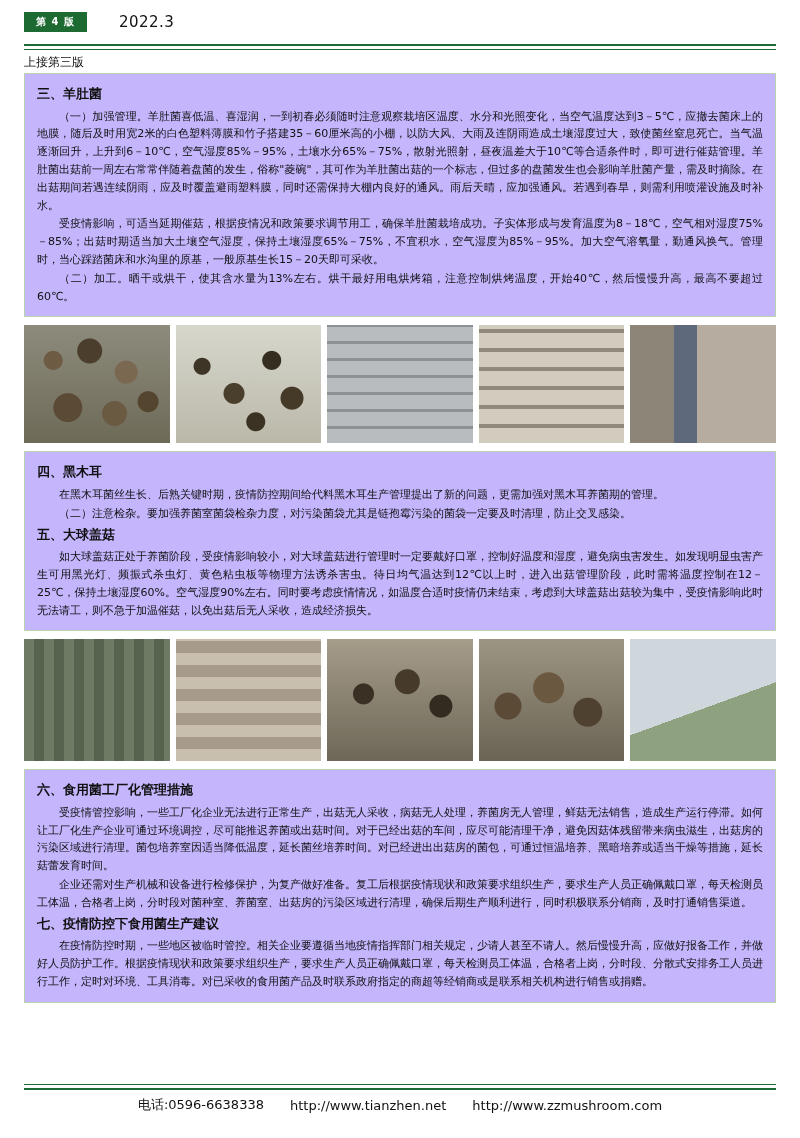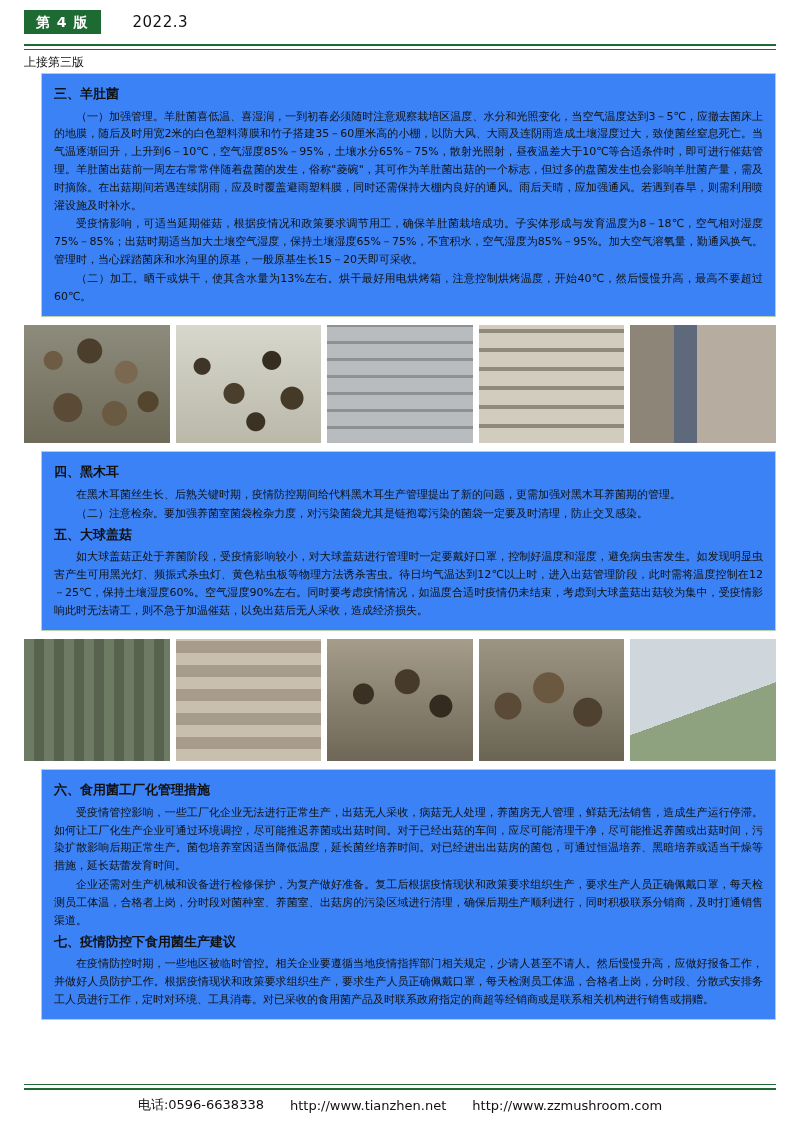--- a/index.html
+++ b/index.html
@@ -14,21 +14,21 @@
   
   .header{
     position:relative;
     height:44px;
     padding:0 24px;
     display:flex;align-items:center;
   }
   .page-badge{
     background:#1d6b32;
     color:#fff;
-    font-size:14px;
+    font-size:10px;
     font-weight:bold;
     padding:4px 12px;
     letter-spacing:1px;
     line-height:1.2;
   }
   .issue-date{
     margin-left:32px;
     font-size:15px;
     color:#111;
     font-weight:normal;
@@ -44,25 +44,24 @@
     padding:4px 24px 2px 24px;
     font-size:12px;
     color:#111;
   }
   
   .content{
     margin:0 24px;
     padding:0;
   }
   .block{
-    background:#3b82f6;
+    background:#c4b5fd;
     border:1px solid #b9d3ae;
     padding:8px 12px 10px 12px;
     margin-bottom:8px;
-    margin-left:17px;
   }
   h2.sec{
     font-size:13px;
     font-weight:bold;
     color:#111;
     margin:2px 0 4px 0;
     line-height:1.5;
   }
   p.para{
     font-size:11px;
@@ -202,21 +201,21 @@
   <div class="strip strip2">
     <div class="ph q1"></div>
     <div class="ph q2"></div>
     <div class="ph q3"></div>
     <div class="ph q4"></div>
     <div class="ph q5"></div>
   </div>
 
   <div class="block">
     <h2 class="sec">六、食用菌工厂化管理措施</h2>
-    <p class="para indent">受疫情管控影响，一些工厂化企业无法进行正常生产，出菇无人采收，病菇无人处理，养菌房无人管理，鲜菇无法销售，造成生产运行停滞。如何让工厂化生产企业可通过环境调控，尽可能推迟养菌或出菇时间。对于已经出菇的车间，应尽可能清理干净，尽可能推迟养菌或出菇时间，污染扩散影响后期正常生产。菌包培养室因适当降低温度，延长菌丝培养时间。对已经进出出菇房的菌包，可通过恒温培养、黑暗培养或适当干燥等措施，延长菇蕾发育时间。</p>
+    <p class="para indent">受疫情管控影响，一些工厂化企业无法进行正常生产，出菇无人采收，病菇无人处理，养菌房无人管理，鲜菇无法销售，造成生产运行停滞。如何让工厂化生产企业可通过环境调控，尽可能推迟养菌或出菇时间。对于已经出菇的车间，应尽可能清理干净，避免因菇体残留带来病虫滋生，出菇房的污染区域进行清理。菌包培养室因适当降低温度，延长菌丝培养时间。对已经进出出菇房的菌包，可通过恒温培养、黑暗培养或适当干燥等措施，延长菇蕾发育时间。</p>
     <p class="para indent">企业还需对生产机械和设备进行检修保护，为复产做好准备。复工后根据疫情现状和政策要求组织生产，要求生产人员正确佩戴口罩，每天检测员工体温，合格者上岗，分时段对菌种室、养菌室、出菇房的污染区域进行清理，确保后期生产顺利进行，同时积极联系分销商，及时打通销售渠道。</p>
     <h2 class="sec">七、疫情防控下食用菌生产建议</h2>
     <p class="para indent">在疫情防控时期，一些地区被临时管控。相关企业要遵循当地疫情指挥部门相关规定，少请人甚至不请人。然后慢慢升高，应做好报备工作，并做好人员防护工作。根据疫情现状和政策要求组织生产，要求生产人员正确佩戴口罩，每天检测员工体温，合格者上岗，分时段、分散式安排务工人员进行工作，定时对环境、工具消毒。对已采收的食用菌产品及时联系政府指定的商超等经销商或是联系相关机构进行销售或捐赠。</p>
   </div>
 
 </div>
 
 <div class="footer">
   <div class="footer-rule"></div>
   <div class="footer-bar">

